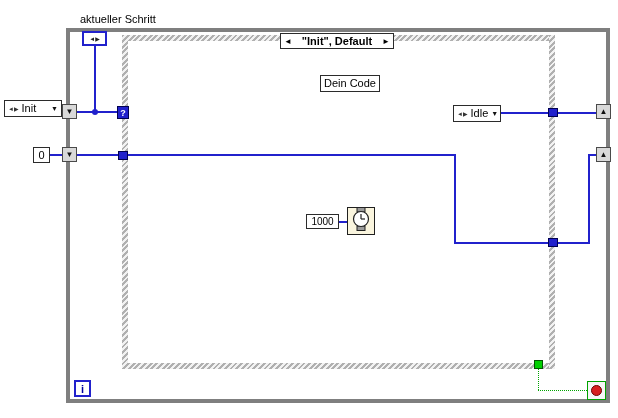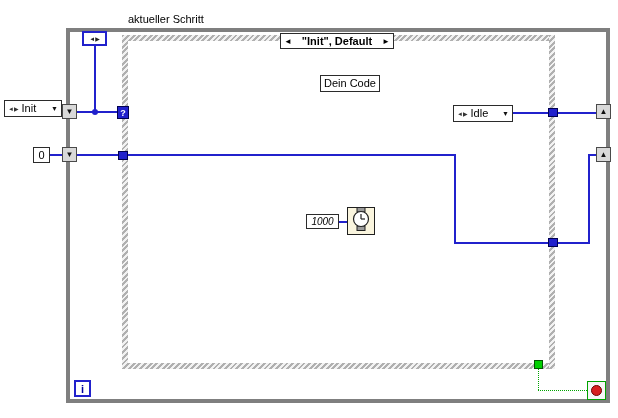--- a/index.html
+++ b/index.html
@@ -18,21 +18,21 @@
   .dropdown{font-size:7px;color:#111;margin-left:auto;}
   .sr{position:absolute;background:#d9d9d9;border:1px solid #4a4a4a;box-sizing:border-box;
     display:flex;align-items:center;justify-content:center;font-size:8px;color:#101010;}
   .tunnel{position:absolute;background:var(--wire-blue);border:1px solid #000050;box-sizing:border-box;}
   .while-loop{position:absolute;left:66px;top:28px;width:544px;height:375px;
     border:4px solid var(--loop-border);box-sizing:border-box;}
   .case-label{position:absolute;left:280px;top:33px;width:114px;height:16px;background:#fff;
     border:1px solid #2b2b2b;box-sizing:border-box;display:flex;align-items:center;
     justify-content:space-between;padding:0 3px;font-size:11px;font-weight:600;}
   .case-arrow{font-size:8px;font-weight:400;cursor:default;}
-  .label-text{position:absolute;font-size:11px;white-space:nowrap;margin-left:48px;}
+  .label-text{position:absolute;font-size:11px;white-space:nowrap;}
   .selector-q{position:absolute;left:117px;top:106px;width:12px;height:13px;
     background:var(--wire-blue);color:#fff;font-size:9px;font-weight:bold;
     display:flex;align-items:center;justify-content:center;box-sizing:border-box;border:1px solid #000050;}
   .enum-terminal{position:absolute;left:82px;top:31px;width:25px;height:15px;background:#fff;
     border:2px solid var(--wire-blue);box-sizing:border-box;display:flex;align-items:center;
     justify-content:center;font-size:6px;color:#202020;}
   .iter-terminal{position:absolute;left:74px;top:380px;width:17px;height:17px;background:#fff;
     border:2px solid var(--wire-blue);box-sizing:border-box;color:#0000a0;font-weight:bold;
     font-size:11px;display:flex;align-items:center;justify-content:center;}
   .cond-terminal{position:absolute;left:587px;top:381px;width:19px;height:19px;background:#f6f6f6;
@@ -112,36 +112,36 @@
 
   <div class="tunnel" style="left:118px;top:151px;width:10px;height:9px;"></div>
   <div class="tunnel" style="left:548px;top:108px;width:10px;height:9px;"></div>
   <div class="tunnel" style="left:548px;top:238px;width:10px;height:9px;"></div>
   <div class="green-tunnel"></div>
 
   <div class="node" style="left:320px;top:75px;width:60px;height:17px;text-align:center;">
     <span>Dein Code</span>
   </div>
 
-  <div class="node" style="left:306px;top:214px;width:33px;height:15px;font-size:10px;font-style:italic;">
+  <div class="node" style="left:306px;top:214px;width:33px;height:15px;font-size:10px;">
     <span>1000</span>
   </div>
   <div class="wait-fn">
     <span>
       <svg width="24" height="24" viewBox="0 0 24 24">
         <rect x="8" y="0.5" width="8" height="4.5" fill="#9a9a9a" stroke="#222" stroke-width="1"></rect>
         <rect x="8" y="19" width="8" height="4.5" fill="#9a9a9a" stroke="#222" stroke-width="1"></rect>
         <circle cx="12" cy="12" r="7.5" fill="#ffffff" stroke="#222" stroke-width="1.2"></circle>
         <line x1="12" y1="12" x2="12" y2="7" stroke="#222" stroke-width="1.2"></line>
         <line x1="12" y1="12" x2="16" y2="12" stroke="#222" stroke-width="1.2"></line>
       </svg>
     </span>
   </div>
 
-  <div class="node enum-const" style="left:453px;top:105px;width:60px;height:17px;text-align:center;">
+  <div class="node enum-const" style="left:453px;top:105px;width:48px;height:17px;text-align:center;">
     <span class="enum-glyph">◄▶</span>
     <span>Idle</span>
     <span class="dropdown">▼</span>
   </div>
 
   <div class="iter-terminal">
     <span>i</span>
   </div>
   <div class="cond-terminal">
     <span class="stop-dot"></span>

